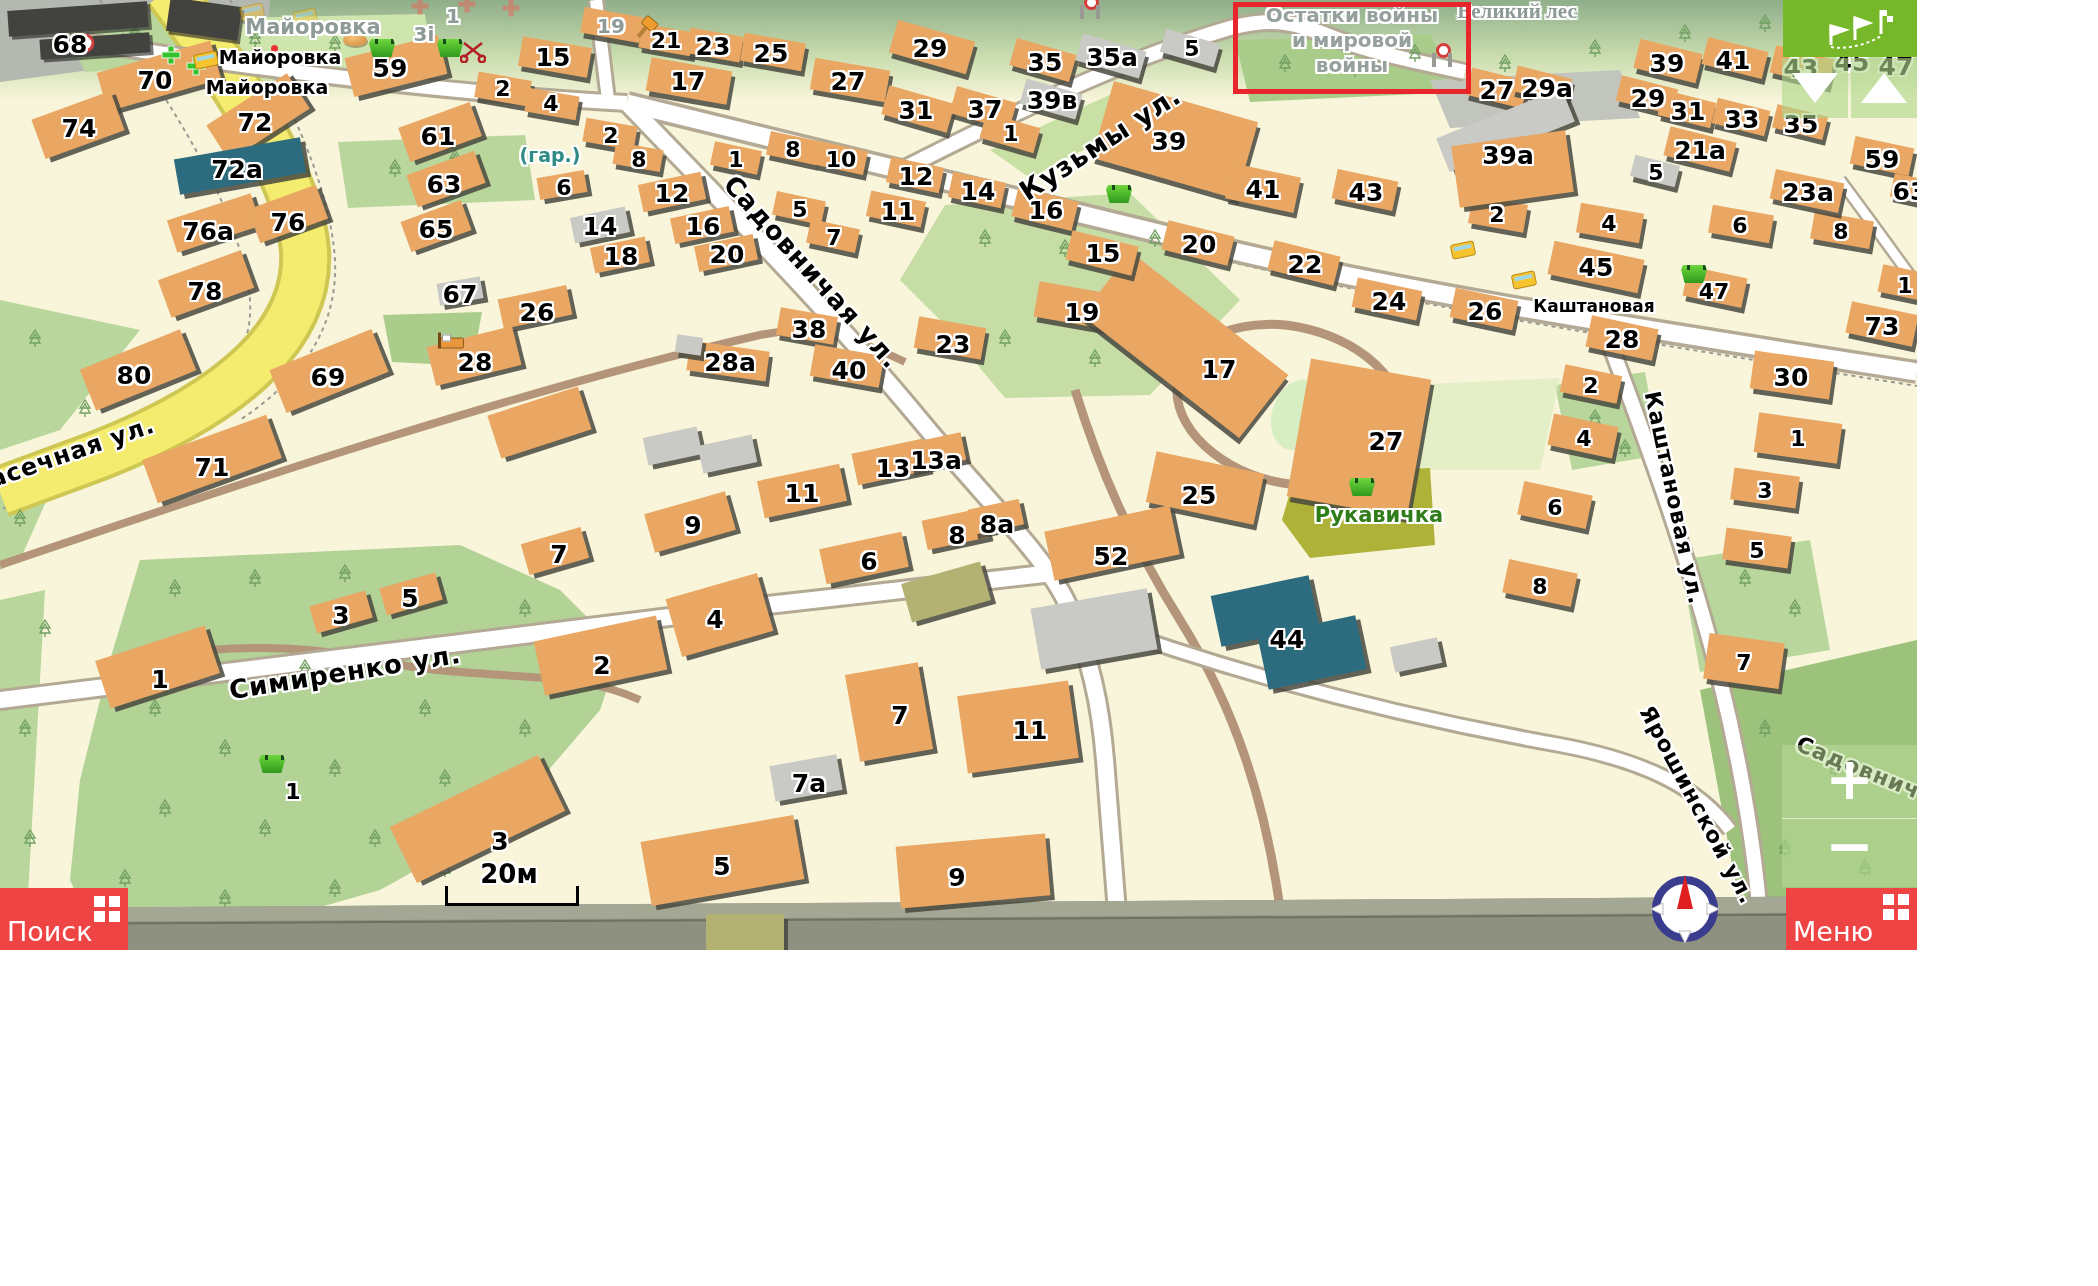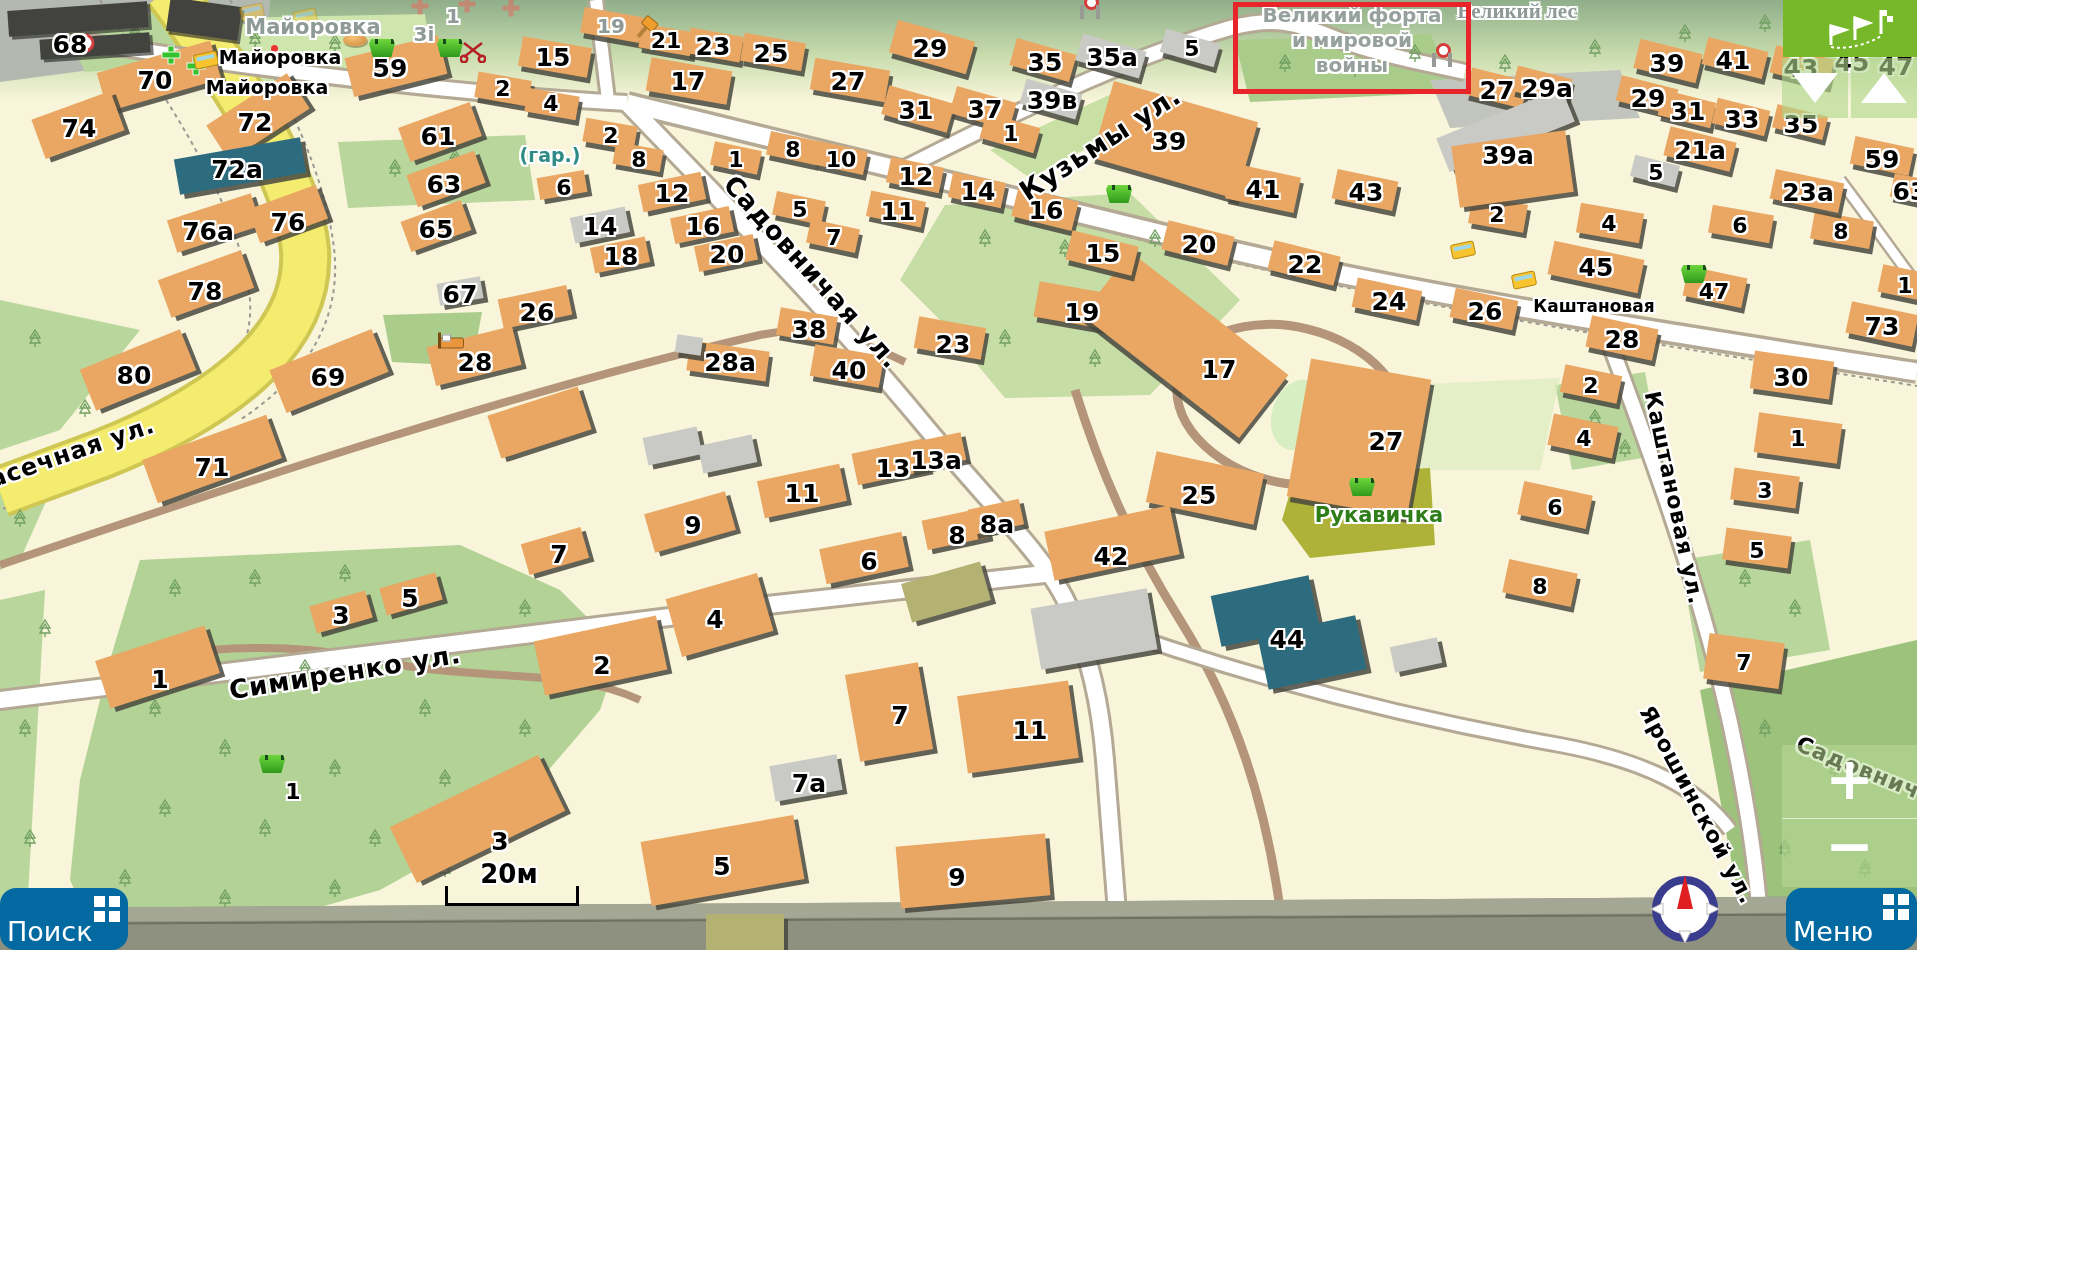--- a/index.html
+++ b/index.html
@@ -49,21 +49,21 @@
   .ic-signal i.a{left:1px}.ic-signal i.b{right:1px}
   .ic-signal:before{content:"";position:absolute;left:5px;top:-6px;width:9px;height:9px;background:#fff;
        border:3px solid #d73c3c;border-radius:50%;}
   .ic-rr{width:13px;height:13px;background:#fff;border:3px solid #d04040;border-radius:50%;}
   .ic-pin{width:4px;height:15px;background:#b5803a;transform:translate(-50%,-50%) rotate(40deg);}
   .ic-pin:before{content:"";position:absolute;left:-5px;top:-8px;width:13px;height:9px;background:#ef9d2e;border:1px solid #9c6a12;border-radius:2px;}
   .ic-bed{width:22px;height:9px;background:#e8953c;border:1px solid #8a5a1a;border-radius:2px;}
   .ic-bed:before{content:"";position:absolute;left:1px;top:-4px;width:7px;height:5px;background:#fff;border:1px solid #999;}
   .ic-bed:after{content:"";position:absolute;left:-3px;top:-6px;width:3px;height:16px;background:#7a4a15;}
   
-  .panelbtn{position:absolute;background:#0369a1;color:#fff;border-radius:16px;}
+  .panelbtn{position:absolute;background:#ef4444;color:#fff;}
   .gridico{position:absolute;width:26px;height:26px;}
   .gridico i{position:absolute;width:11px;height:11px;background:#fff;}
   .gridico i:nth-child(1){left:0;top:0}.gridico i:nth-child(2){right:0;top:0}
   .gridico i:nth-child(3){left:0;bottom:0}.gridico i:nth-child(4){right:0;bottom:0}
   .btntxt{position:absolute;left:7px;bottom:3px;font-size:27px;}
   .zoombtn{position:absolute;left:1782px;width:135px;background:rgba(186,221,152,.55);
        color:#fff;text-align:center;font-weight:bold;cursor:pointer;}
   .tribtn{position:absolute;top:58px;width:66px;height:60px;background:rgba(176,215,138,.62);}
   .tribtn .tri{position:absolute;left:50%;top:50%;transform:translate(-50%,-50%);width:0;height:0;}
   .tri.down{border-left:23px solid transparent;border-right:23px solid transparent;border-top:30px solid #fff;}
@@ -460,21 +460,21 @@
         <div class="lbl" style="left: 893px; top: 468px; font-size: 25px; color: rgb(0, 0, 0);">13</div>
         <div class="lbl" style="left: 936px; top: 460px; font-size: 25px; color: rgb(0, 0, 0);">13а</div>
         <div class="lbl" style="left: 802px; top: 493px; font-size: 25px; color: rgb(0, 0, 0);">11</div>
         <div class="lbl" style="left: 693px; top: 525px; font-size: 25px; color: rgb(0, 0, 0);">9</div>
         <div class="lbl" style="left: 559px; top: 554px; font-size: 25px; color: rgb(0, 0, 0);">7</div>
         <div class="lbl" style="left: 957px; top: 535px; font-size: 25px; color: rgb(0, 0, 0);">8</div>
         <div class="lbl" style="left: 997px; top: 524px; font-size: 25px; color: rgb(0, 0, 0);">8а</div>
         <div class="lbl" style="left: 869px; top: 561px; font-size: 25px; color: rgb(0, 0, 0);">6</div>
         <div class="lbl" style="left: 1199px; top: 495px; font-size: 25px; color: rgb(0, 0, 0);">25</div>
         <div class="lbl" style="left: 1386px; top: 441px; font-size: 25px; color: rgb(0, 0, 0);">27</div>
-        <div class="lbl" style="left: 1111px; top: 556px; font-size: 25px; color: rgb(0, 0, 0);">42</div>
+        <div class="lbl" style="left: 1111px; top: 556px; font-size: 25px; color: rgb(0, 0, 0);">52</div>
         <div class="lbl" style="left: 1287px; top: 639px; font-size: 25px; color: rgb(0, 0, 0);">44</div>
         <div class="lbl" style="left: 602px; top: 665px; font-size: 25px; color: rgb(0, 0, 0);">2</div>
         <div class="lbl" style="left: 715px; top: 619px; font-size: 25px; color: rgb(0, 0, 0);">4</div>
         <div class="lbl" style="left: 341px; top: 615px; font-size: 25px; color: rgb(0, 0, 0);">3</div>
         <div class="lbl" style="left: 410px; top: 598px; font-size: 25px; color: rgb(0, 0, 0);">5</div>
         <div class="lbl" style="left: 160px; top: 679px; font-size: 25px; color: rgb(0, 0, 0);">1</div>
         <div class="lbl" style="left: 293px; top: 792px; font-size: 22px; color: rgb(0, 0, 0);">1</div>
         <div class="lbl" style="left: 500px; top: 841px; font-size: 25px; color: rgb(0, 0, 0);">3</div>
         <div class="lbl" style="left: 722px; top: 866px; font-size: 25px; color: rgb(0, 0, 0);">5</div>
         <div class="lbl" style="left: 957px; top: 877px; font-size: 25px; color: rgb(0, 0, 0);">9</div>
@@ -526,21 +526,21 @@
         <div class="lbl" style="left: 550px; top: 155px; font-size: 19px; color: rgb(46, 139, 133);">(гар.)</div>
         <div class="lbl" style="left: 1379px; top: 515px; font-size: 21px; color: rgb(47, 125, 25);">Рукавичка</div>
         <div class="lbl" style="left: 1594px; top: 306px; font-size: 17px; color: rgb(0, 0, 0);">Каштановая</div>
         <div class="lbl street" style="left: 345px; top: 672px; font-size: 26px; color: rgb(0, 0, 0); transform: translate(-50%, -50%) rotate(-9deg);">Симиренко ул.</div>
         <div class="lbl street" style="left: 812px; top: 272px; font-size: 26px; color: rgb(0, 0, 0); transform: translate(-50%, -50%) rotate(48deg);">Садовничая ул.</div>
         <div class="lbl street" style="left: 1100px; top: 143px; font-size: 27px; color: rgb(0, 0, 0); transform: translate(-50%, -50%) rotate(-33deg);">Кузьмы ул.</div>
         <div class="lbl street" style="left: 72px; top: 452px; font-size: 24px; color: rgb(0, 0, 0); transform: translate(-50%, -50%) rotate(-19deg);">асечная ул.</div>
         <div class="lbl street" style="left: 1674px; top: 498px; font-size: 22px; color: rgb(0, 0, 0); transform: translate(-50%, -50%) rotate(78deg);">Каштановая ул.</div>
         <div class="lbl street" style="left: 1697px; top: 805px; font-size: 22px; color: rgb(0, 0, 0); transform: translate(-50%, -50%) rotate(62deg);">Ярошинской ул.</div>
         <div class="lbl street" style="left: 1858px; top: 768px; font-size: 22px; color: rgb(0, 0, 0); transform: translate(-50%, -50%) rotate(22deg);">Садовнич</div>
-        <div class="lbl" style="left: 1352px; top: 15px; font-size: 20px; color: rgb(150, 160, 156);">Великий форта</div>
+        <div class="lbl" style="left: 1352px; top: 15px; font-size: 20px; color: rgb(150, 160, 156);">Остатки войны</div>
         <div class="lbl" style="left: 1352px; top: 40px; font-size: 20px; color: rgb(150, 160, 156);">и мировой</div>
         <div class="lbl" style="left: 1352px; top: 65px; font-size: 20px; color: rgb(150, 160, 156);">войны</div>
       </div>
 
     <div id="redbox"></div>
 
     <div id="routebtn">
       <svg width="134" height="57" viewBox="0 0 134 57">
         <g stroke="#fff" stroke-width="3" fill="#fff">
           <line x1="48" y1="45" x2="48" y2="26"></line>

